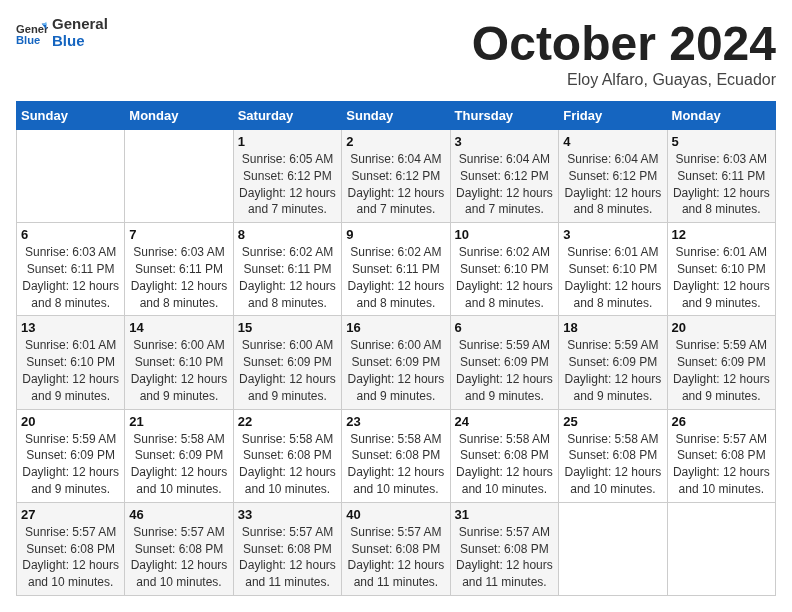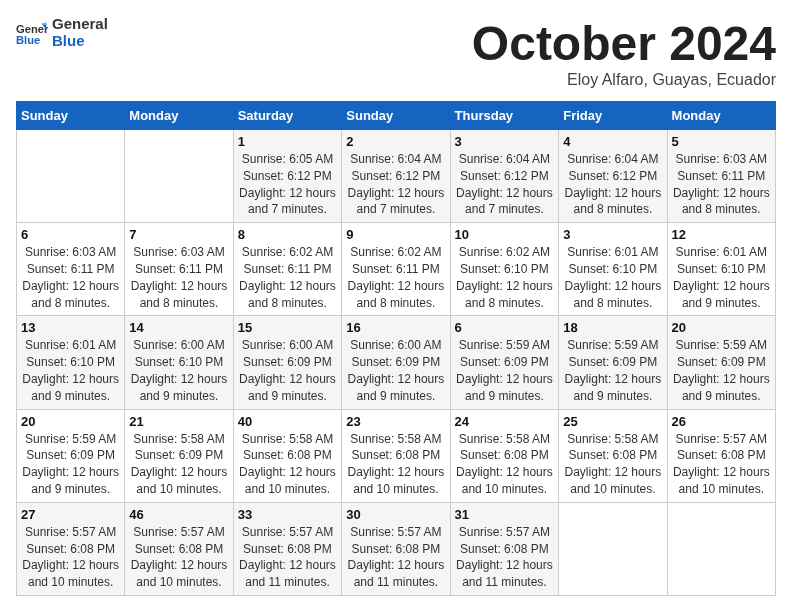--- a/index.html
+++ b/index.html
@@ -248,71 +248,71 @@
 Sunset: 6:09 PM
 Daylight: 12 hours and 9 minutes.</div>
         </td>
         <td>
           <span class="day-number">21</span>
           <div class="day-info" style="white-space: pre-line;">Sunrise: 5:58 AM
 Sunset: 6:09 PM
 Daylight: 12 hours and 10 minutes.</div>
         </td>
         <td>
+          <span class="day-number">22</span>
+          <div class="day-info" style="white-space: pre-line;">Sunrise: 5:58 AM
+Sunset: 6:08 PM
+Daylight: 12 hours and 10 minutes.</div>
+        </td>
+        <td>
+          <span class="day-number">23</span>
+          <div class="day-info" style="white-space: pre-line;">Sunrise: 5:58 AM
+Sunset: 6:08 PM
+Daylight: 12 hours and 10 minutes.</div>
+        </td>
+        <td>
+          <span class="day-number">24</span>
+          <div class="day-info" style="white-space: pre-line;">Sunrise: 5:58 AM
+Sunset: 6:08 PM
+Daylight: 12 hours and 10 minutes.</div>
+        </td>
+        <td>
+          <span class="day-number">25</span>
+          <div class="day-info" style="white-space: pre-line;">Sunrise: 5:58 AM
+Sunset: 6:08 PM
+Daylight: 12 hours and 10 minutes.</div>
+        </td>
+        <td>
+          <span class="day-number">26</span>
+          <div class="day-info" style="white-space: pre-line;">Sunrise: 5:57 AM
+Sunset: 6:08 PM
+Daylight: 12 hours and 10 minutes.</div>
+        </td>
+      </tr>
+      <tr>
+        <td>
+          <span class="day-number">27</span>
+          <div class="day-info" style="white-space: pre-line;">Sunrise: 5:57 AM
+Sunset: 6:08 PM
+Daylight: 12 hours and 10 minutes.</div>
+        </td>
+        <td>
+          <span class="day-number">46</span>
+          <div class="day-info" style="white-space: pre-line;">Sunrise: 5:57 AM
+Sunset: 6:08 PM
+Daylight: 12 hours and 10 minutes.</div>
+        </td>
+        <td>
+          <span class="day-number">33</span>
+          <div class="day-info" style="white-space: pre-line;">Sunrise: 5:57 AM
+Sunset: 6:08 PM
+Daylight: 12 hours and 11 minutes.</div>
+        </td>
+        <td>
           <span class="day-number">40</span>
-          <div class="day-info" style="white-space: pre-line;">Sunrise: 5:58 AM
-Sunset: 6:08 PM
-Daylight: 12 hours and 10 minutes.</div>
-        </td>
-        <td>
-          <span class="day-number">23</span>
-          <div class="day-info" style="white-space: pre-line;">Sunrise: 5:58 AM
-Sunset: 6:08 PM
-Daylight: 12 hours and 10 minutes.</div>
-        </td>
-        <td>
-          <span class="day-number">24</span>
-          <div class="day-info" style="white-space: pre-line;">Sunrise: 5:58 AM
-Sunset: 6:08 PM
-Daylight: 12 hours and 10 minutes.</div>
-        </td>
-        <td>
-          <span class="day-number">25</span>
-          <div class="day-info" style="white-space: pre-line;">Sunrise: 5:58 AM
-Sunset: 6:08 PM
-Daylight: 12 hours and 10 minutes.</div>
-        </td>
-        <td>
-          <span class="day-number">26</span>
-          <div class="day-info" style="white-space: pre-line;">Sunrise: 5:57 AM
-Sunset: 6:08 PM
-Daylight: 12 hours and 10 minutes.</div>
-        </td>
-      </tr>
-      <tr>
-        <td>
-          <span class="day-number">27</span>
-          <div class="day-info" style="white-space: pre-line;">Sunrise: 5:57 AM
-Sunset: 6:08 PM
-Daylight: 12 hours and 10 minutes.</div>
-        </td>
-        <td>
-          <span class="day-number">46</span>
-          <div class="day-info" style="white-space: pre-line;">Sunrise: 5:57 AM
-Sunset: 6:08 PM
-Daylight: 12 hours and 10 minutes.</div>
-        </td>
-        <td>
-          <span class="day-number">33</span>
-          <div class="day-info" style="white-space: pre-line;">Sunrise: 5:57 AM
-Sunset: 6:08 PM
-Daylight: 12 hours and 11 minutes.</div>
-        </td>
-        <td>
-          <span class="day-number">30</span>
           <div class="day-info" style="white-space: pre-line;">Sunrise: 5:57 AM
 Sunset: 6:08 PM
 Daylight: 12 hours and 11 minutes.</div>
         </td>
         <td>
           <span class="day-number">31</span>
           <div class="day-info" style="white-space: pre-line;">Sunrise: 5:57 AM
 Sunset: 6:08 PM
 Daylight: 12 hours and 11 minutes.</div>
         </td>

